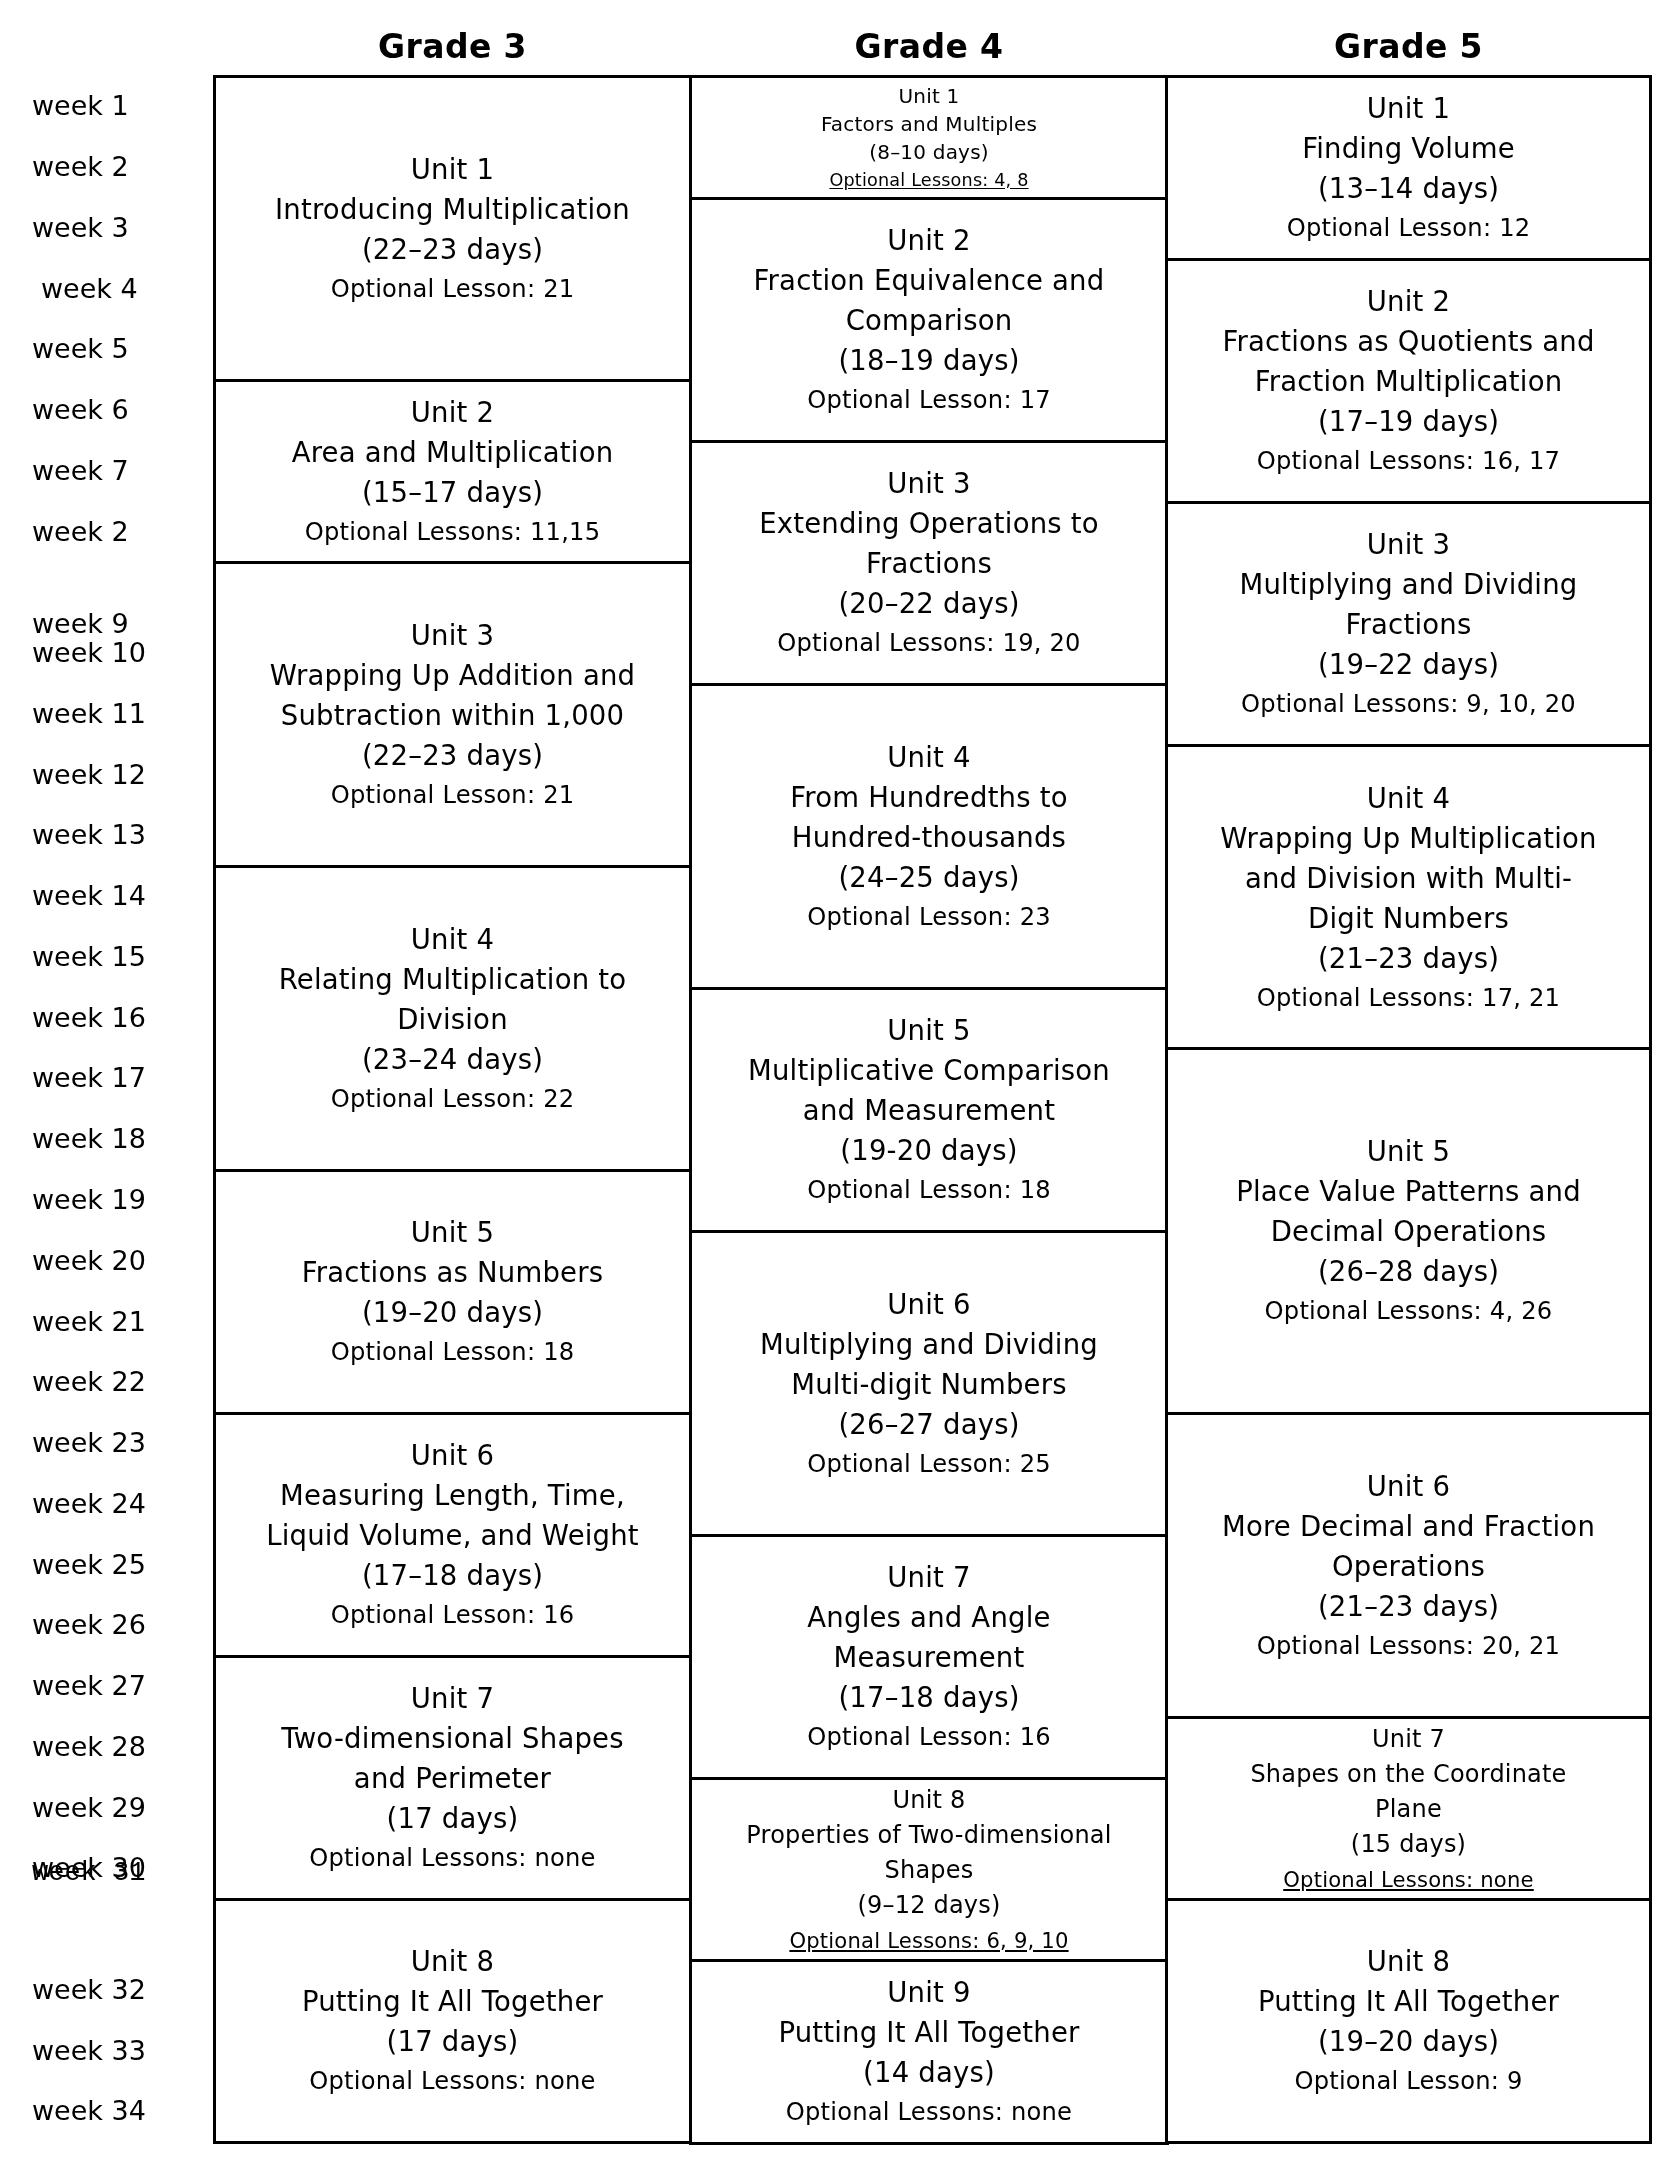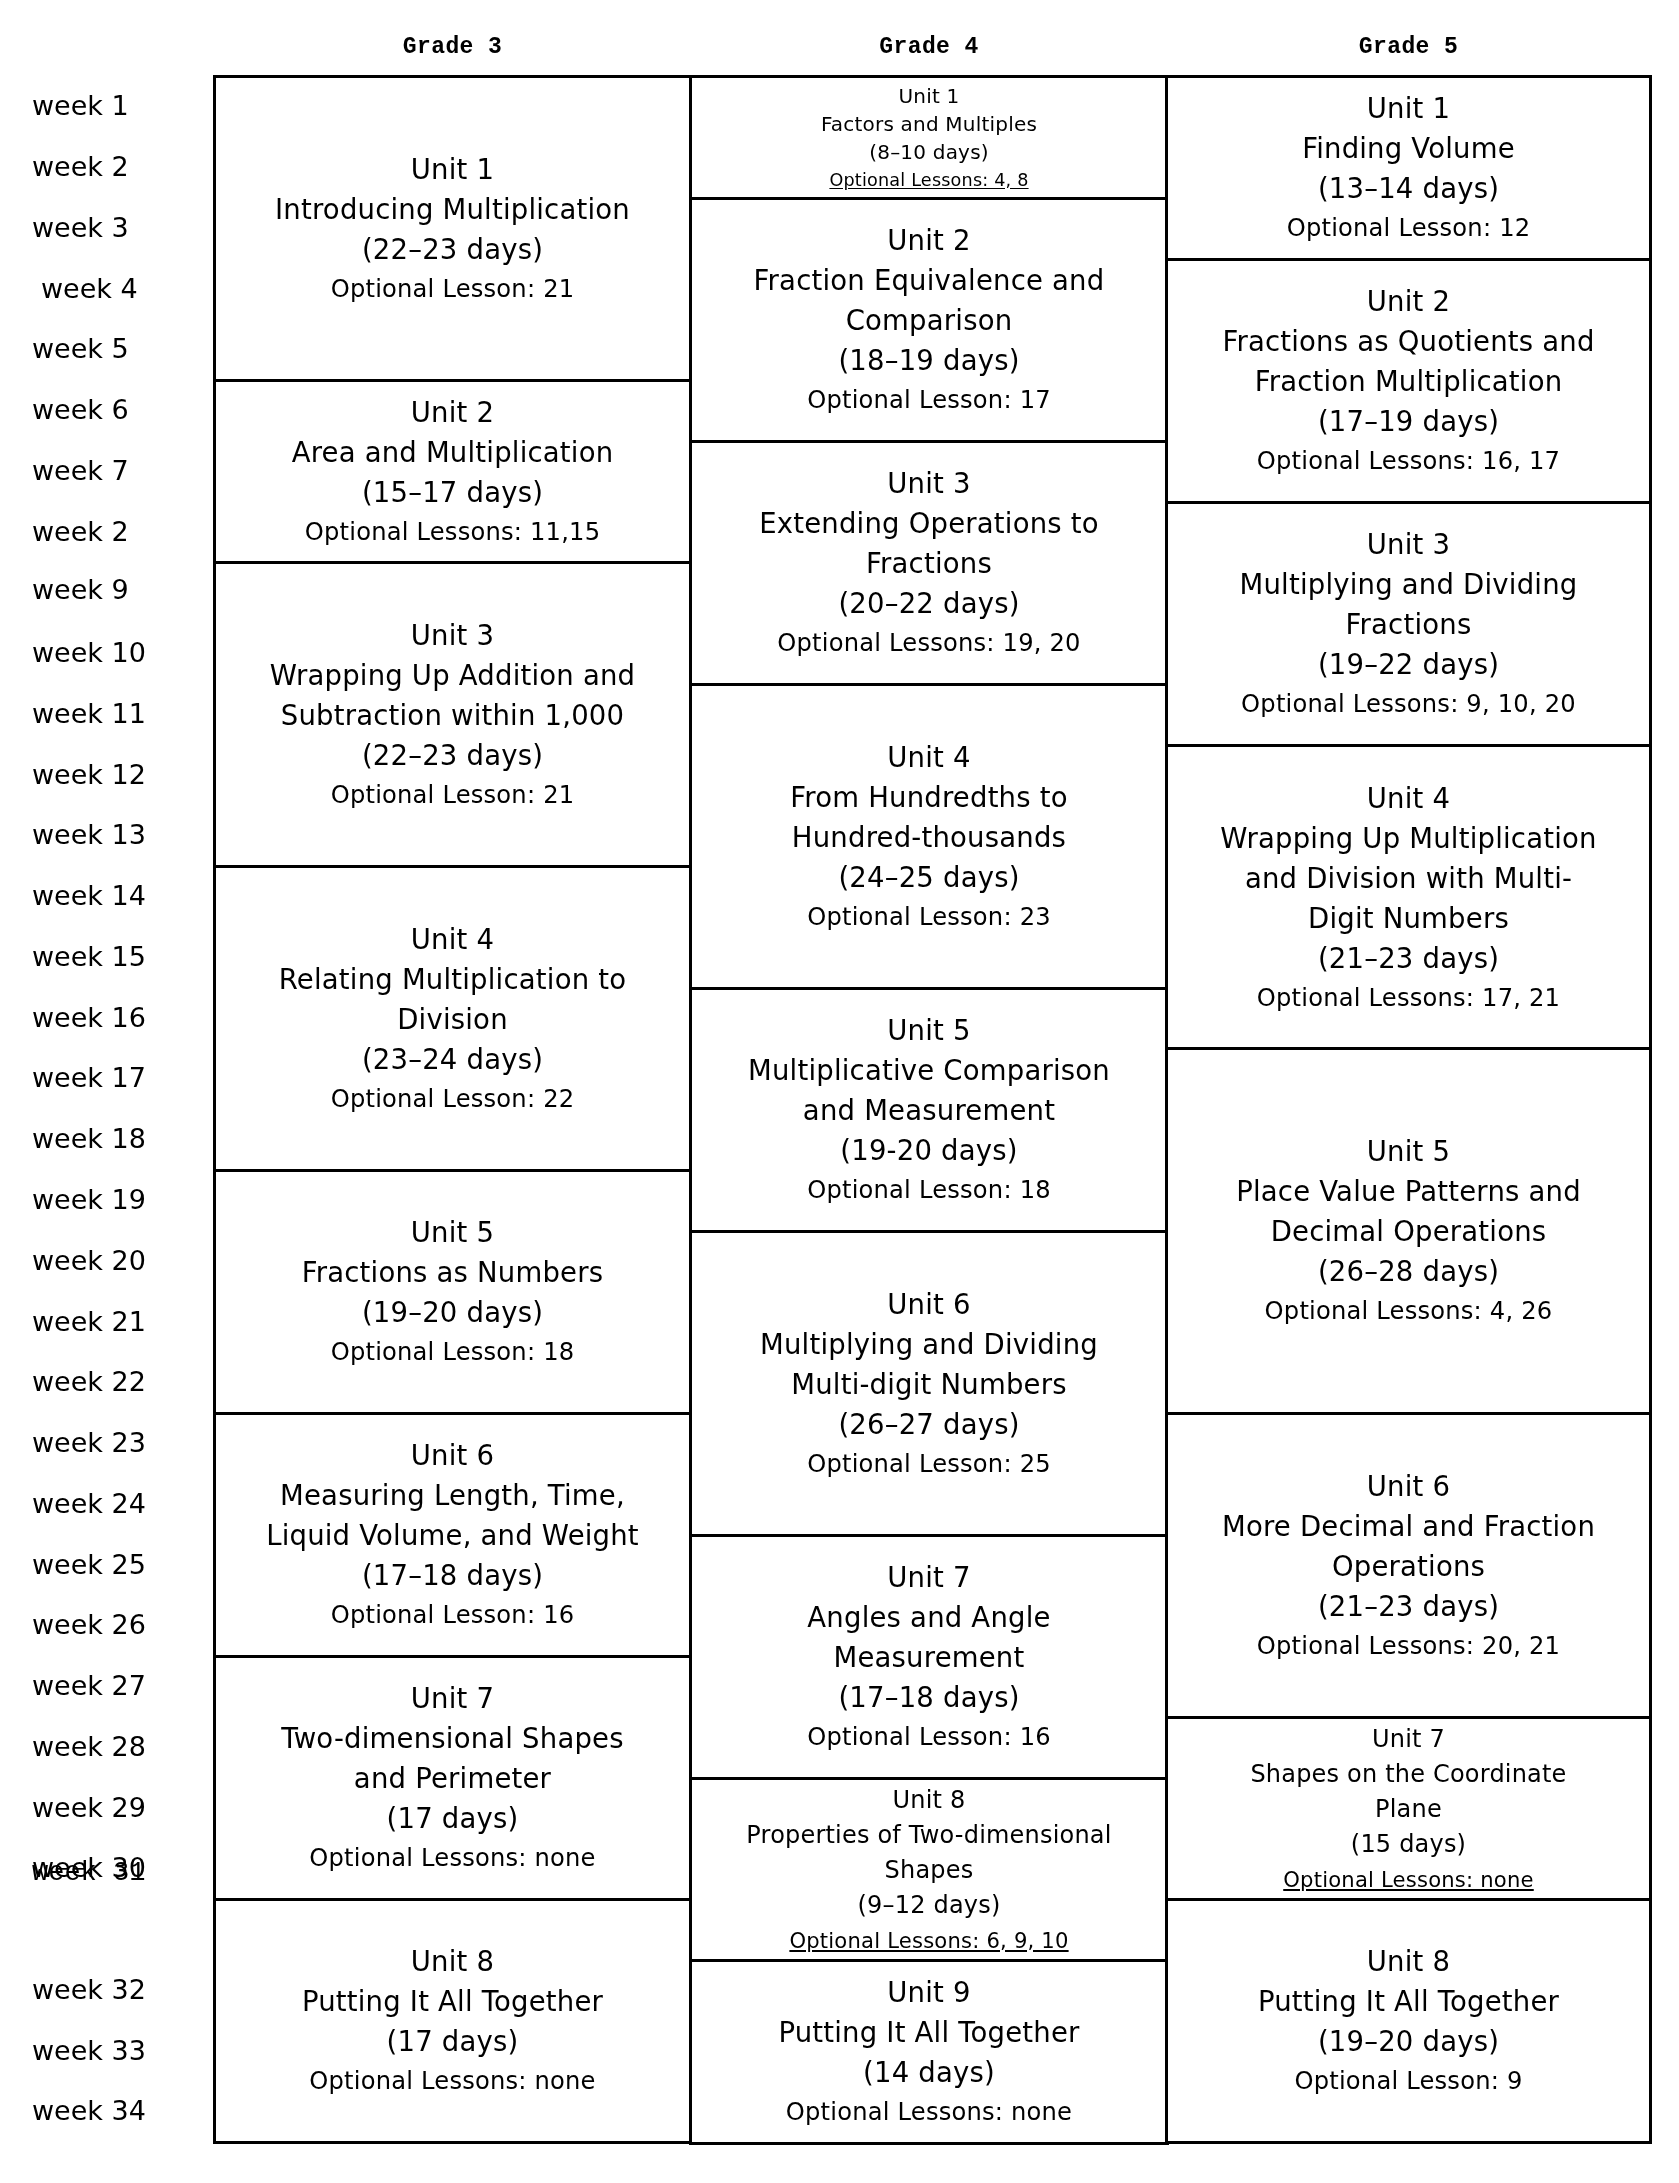--- a/index.html
+++ b/index.html
@@ -13,23 +13,22 @@
     overflow: hidden;
   }
   .grade-heading {
     position: absolute;
     top: 23px;
     height: 47px;
     display: flex;
     align-items: center;
     justify-content: center;
     font-weight: bold;
-    font-size: 23px;
+    font-size: 33px;
     letter-spacing: 0.4px;
-    font-family: Liberation Mono, monospace;
   }
   .week-label {
     position: absolute;
     left: 0;
     width: 209px;
     display: flex;
     align-items: center;
     padding-left: 32px;
     font-size: 27px;
   }
@@ -59,21 +58,21 @@
   </div>
 <div id="weeks-layer">
     <div class="week-label" style="top: 75px; height: 61px;">week 1</div>
     <div class="week-label" style="top: 136px; height: 61px;">week 2</div>
     <div class="week-label" style="top: 197px; height: 61px;">week 3</div>
     <div class="week-label" style="top: 258px; height: 61px; padding-left: 41px;">week 4</div>
     <div class="week-label" style="top: 318px; height: 61px;">week 5</div>
     <div class="week-label" style="top: 379px; height: 61px;">week 6</div>
     <div class="week-label" style="top: 440px; height: 61px;">week 7</div>
     <div class="week-label" style="top: 501px; height: 61px;">week 2</div>
-    <div class="week-label" style="top: 559px; height: 61px;">week 9</div>
+    <div class="week-label" style="top: 593px; height: 61px;">week 9</div>
     <div class="week-label" style="top: 622px; height: 61px; text-align: right;">week 10</div>
     <div class="week-label" style="top: 683px; height: 61px;">week 11</div>
     <div class="week-label" style="top: 744px; height: 61px;">week 12</div>
     <div class="week-label" style="top: 804px; height: 61px;">week 13</div>
     <div class="week-label" style="top: 865px; height: 61px;">week 14</div>
     <div class="week-label" style="top: 926px; height: 61px;">week 15</div>
     <div class="week-label" style="top: 987px; height: 61px;">week 16</div>
     <div class="week-label" style="top: 1047px; height: 61px;">week 17</div>
     <div class="week-label" style="top: 1108px; height: 61px;">week 18</div>
     <div class="week-label" style="top: 1169px; height: 61px;">week 19</div>

